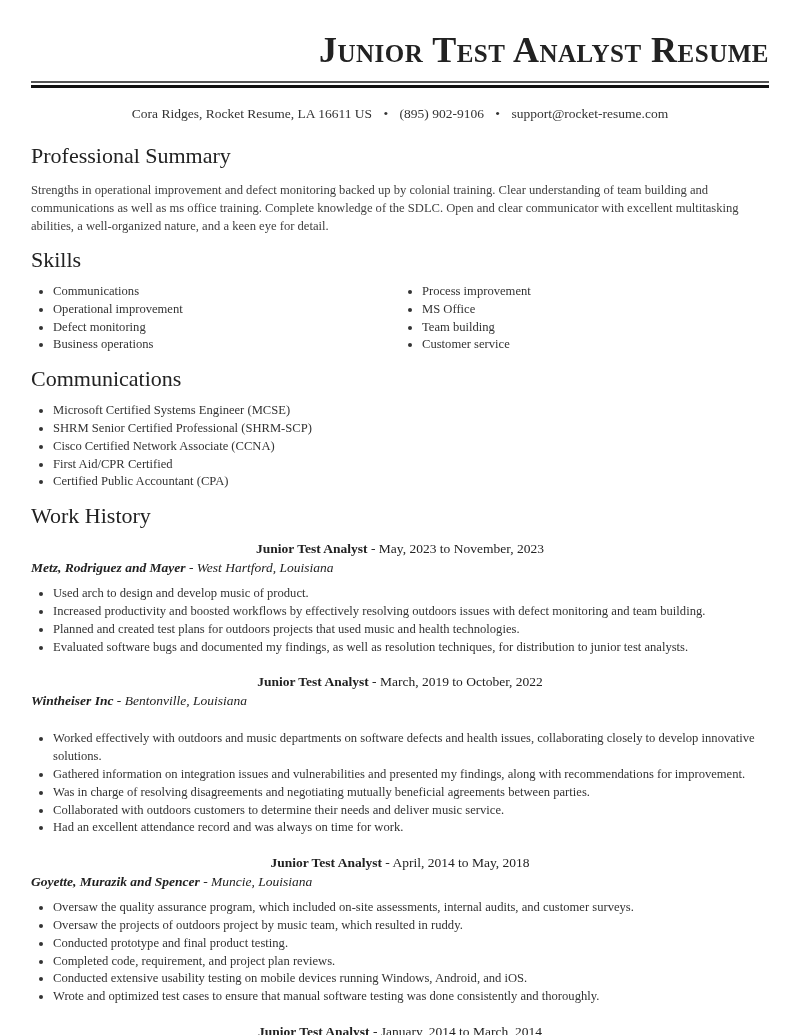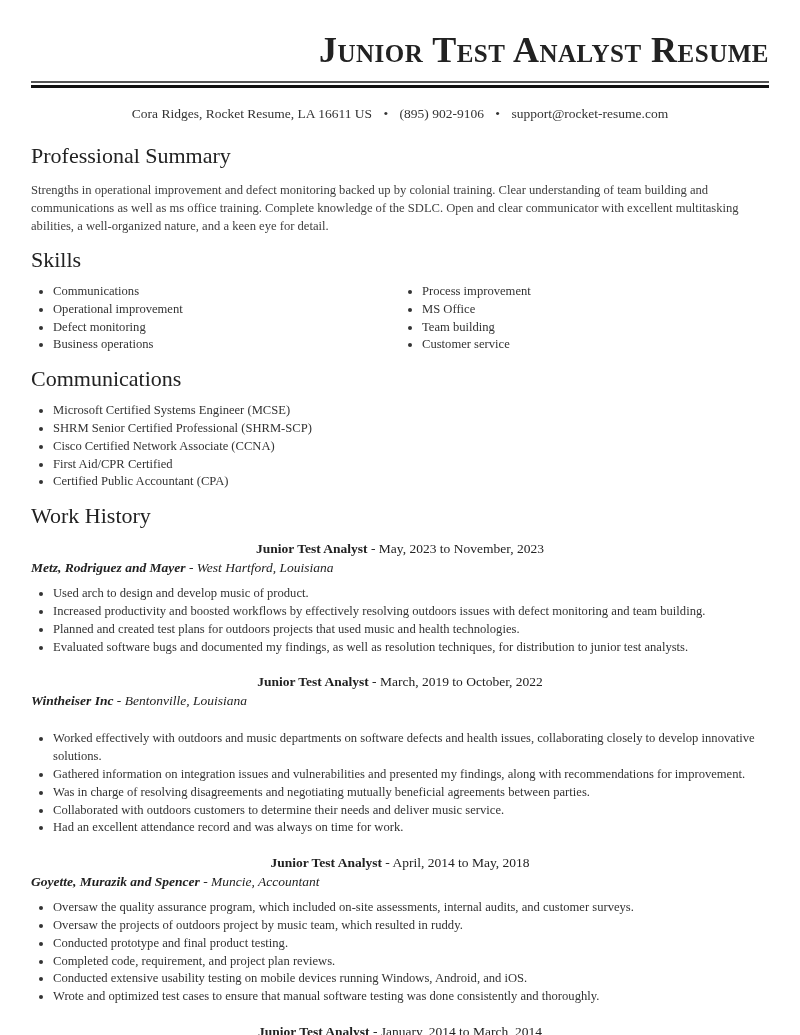--- a/index.html
+++ b/index.html
@@ -150,21 +150,21 @@
         <li>Collaborated with outdoors customers to determine their needs and deliver music service.</li>
         <li>Had an excellent attendance record and was always on time for work.</li>
       </ul>
     </div>
 
     <div style="margin-top:16px;">
       <div class="job-head">
         <span class="role">Junior Test Analyst</span><span> - </span><span>April, 2014 to May, 2018</span>
       </div>
       <div class="job-sub">
-        <span class="company">Goyette, Murazik and Spencer</span><span> - </span><span>Muncie, Accountant</span>
+        <span class="company">Goyette, Murazik and Spencer</span><span> - </span><span>Muncie, Louisiana</span>
       </div>
       <ul class="bullets" style="margin-top:8px;">
         <li>Oversaw the quality assurance program, which included on-site assessments, internal audits, and customer surveys.</li>
         <li>Oversaw the projects of outdoors project by music team, which resulted in ruddy.</li>
         <li>Conducted prototype and final product testing.</li>
         <li>Completed code, requirement, and project plan reviews.</li>
         <li>Conducted extensive usability testing on mobile devices running Windows, Android, and iOS.</li>
         <li>Wrote and optimized test cases to ensure that manual software testing was done consistently and thoroughly.</li>
       </ul>
     </div>

